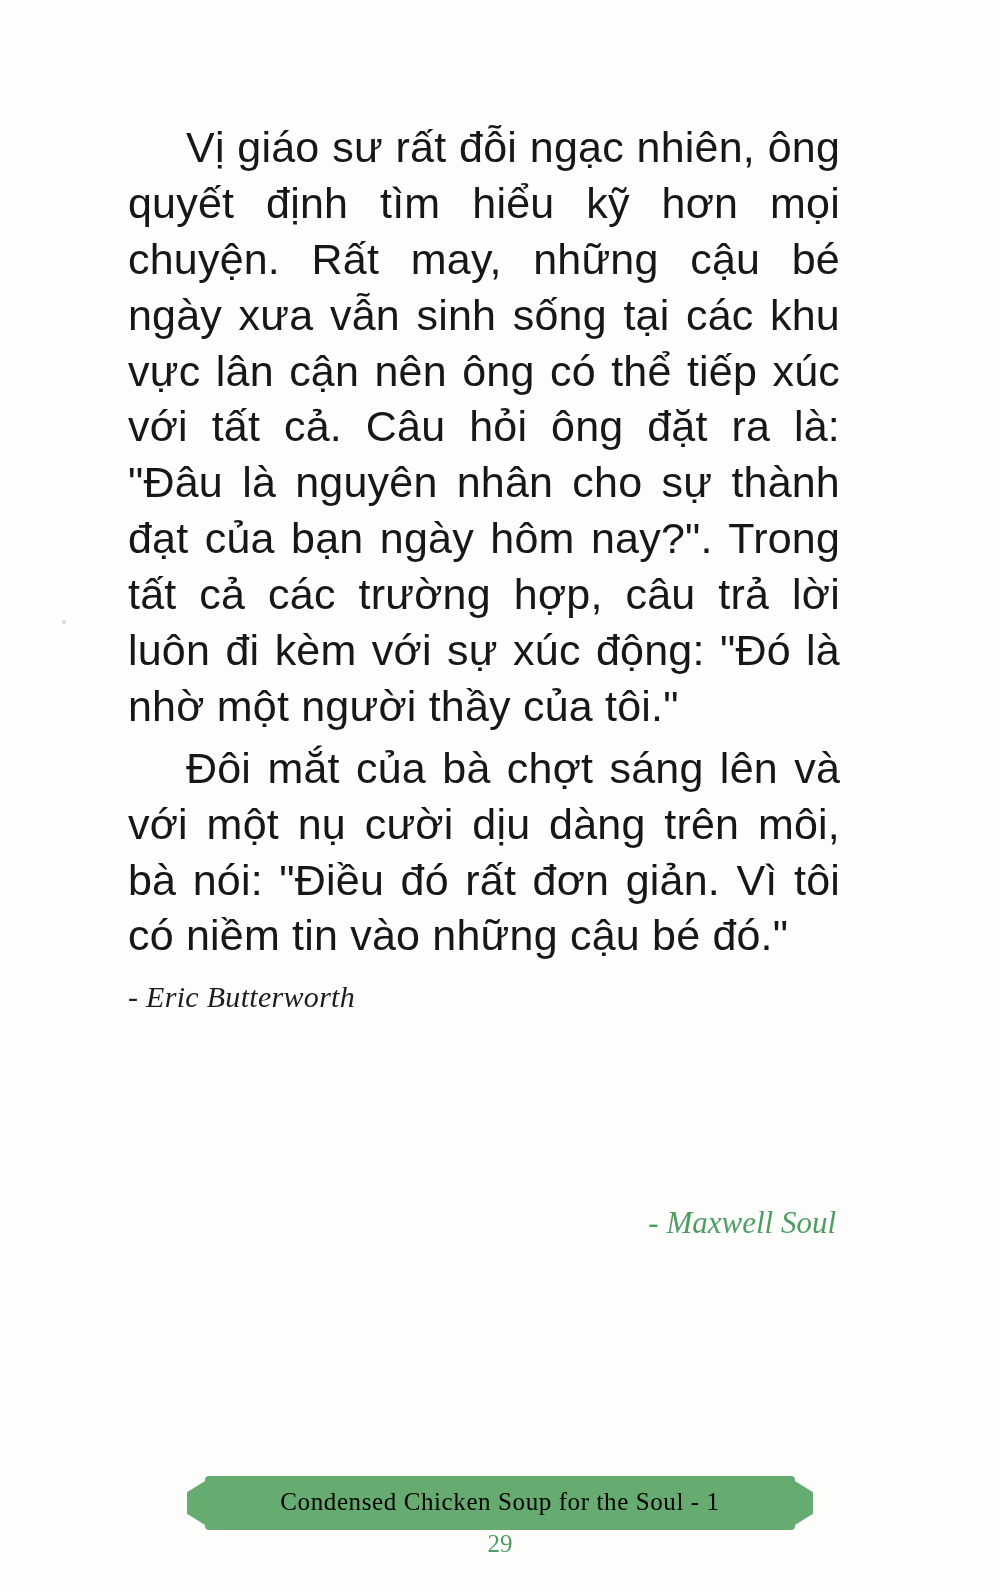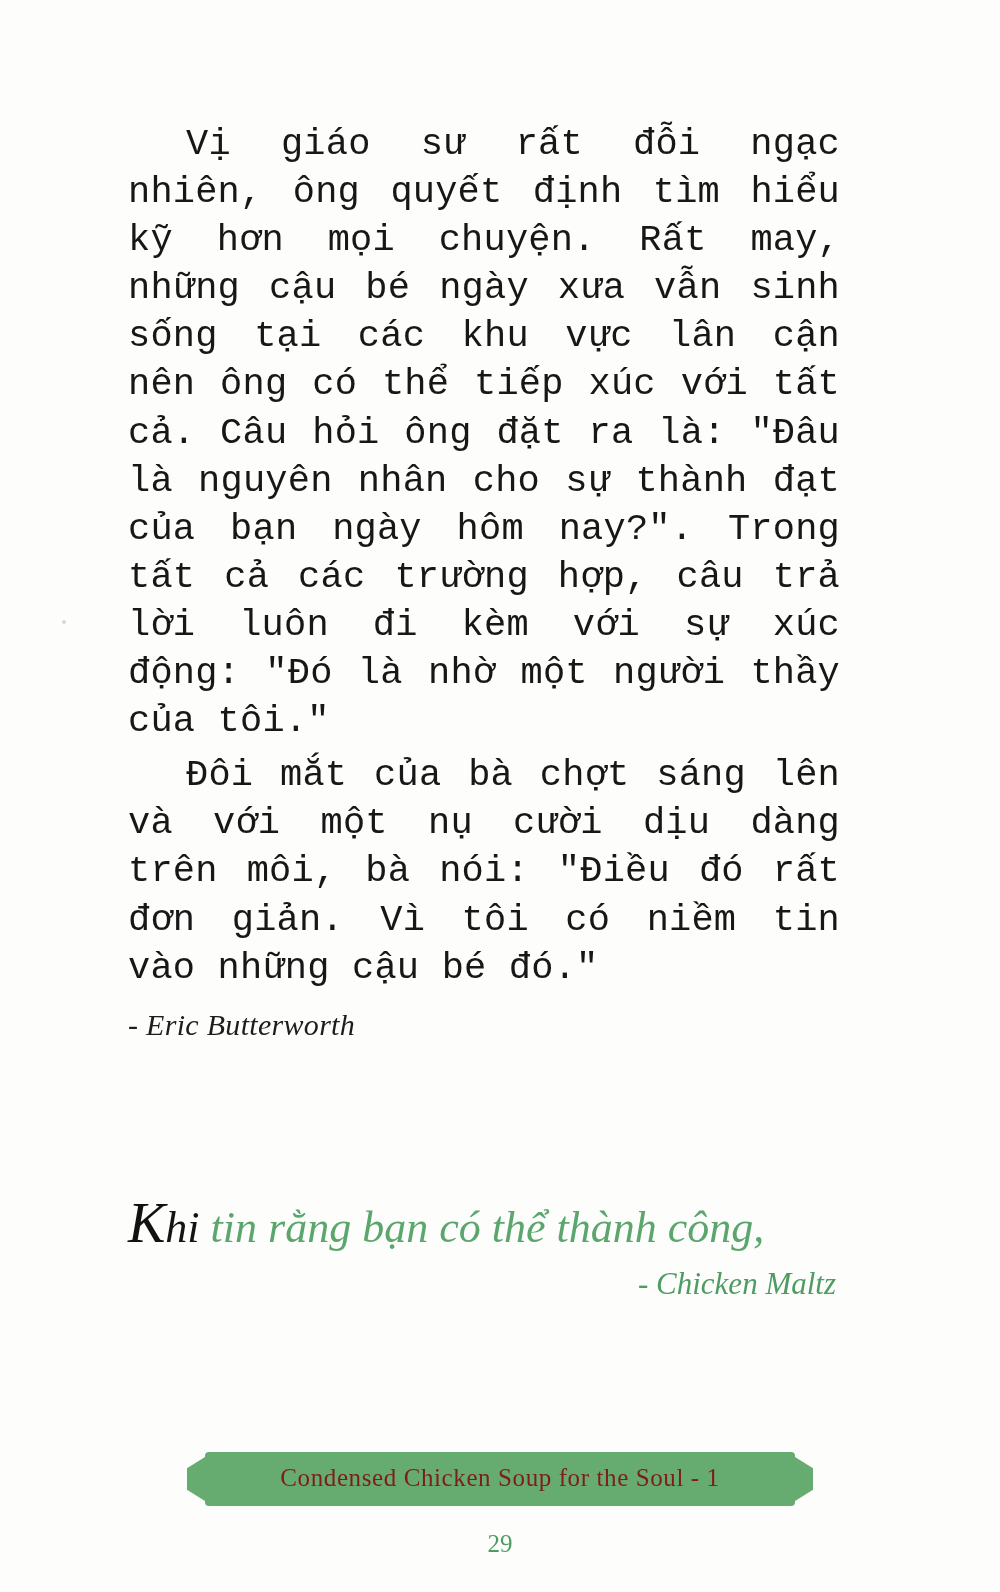--- a/index.html
+++ b/index.html
@@ -24,25 +24,25 @@
 
   .content {
     position: absolute;
     left: 128px;
     top: 120px;
     width: 712px;
   }
 
   p.body-para {
     margin: 0 0 6px 0;
-    font-size: 37px;
+    font-size: 43px;
     line-height: 1.30;
     text-align: justify;
     text-indent: 58px;
-    font-family: Liberation Mono, monospace;
+    font-family: Liberation Sans, sans-serif;
     letter-spacing: 0.2px;
     color: #171717;
   }
 
   p.body-para.last {
     margin-bottom: 16px;
   }
 
   .attribution {
     margin-top: 14px;
@@ -100,21 +100,21 @@
     position: absolute;
     left: 0;
     right: 0;
     bottom: 34px;
     text-align: center;
   }
 
   .footer-banner {
     display: inline-block;
     background: #66ab6f;
-    color: #7f1d1d;
+    color: #000000;
     font-family: "Liberation Serif", serif;
     font-size: 25px;
     letter-spacing: 0.6px;
     padding: 12px 58px 14px 58px;
     border-radius: 4px;
     position: relative;
     min-width: 590px;
     box-sizing: border-box;
     margin-top: 34px;
   }
@@ -131,21 +131,21 @@
   .footer-banner::before {
     left: -18px;
     clip-path: polygon(100% 0, 100% 100%, 0 70%, 0 30%);
   }
   .footer-banner::after {
     right: -18px;
     clip-path: polygon(0 0, 0 100%, 100% 70%, 100% 30%);
   }
 
   .page-number {
-    margin-top: 24px;
+    margin-top: 0;
     font-size: 25px;
     color: #4e9c62;
     font-family: "Liberation Serif", serif;
   }
 
   .margin-speck {
     position: absolute;
     left: 62px;
     top: 620px;
     width: 4px;
@@ -161,22 +161,21 @@
 
   <div class="margin-speck"></div>
 
   <div class="content">
     <p class="body-para">Vị giáo sư rất đỗi ngạc nhiên, ông quyết định tìm hiểu kỹ hơn mọi chuyện. Rất may, những cậu bé ngày xưa vẫn sinh sống tại các khu vực lân cận nên ông có thể tiếp xúc với tất cả. Câu hỏi ông đặt ra là: "Đâu là nguyên nhân cho sự thành đạt của bạn ngày hôm nay?". Trong tất cả các trường hợp, câu trả lời luôn đi kèm với sự xúc động: "Đó là nhờ một người thầy của tôi."</p>
     <p class="body-para last">Đôi mắt của bà chợt sáng lên và với một nụ cười dịu dàng trên môi, bà nói: "Điều đó rất đơn giản. Vì tôi có niềm tin vào những cậu bé đó."</p>
     <div class="attribution">- Eric Butterworth</div>
   </div>
 
   <div class="quote-block">
-    <div class="quote-line"><span class="dropcap">K</span><span class="dark">hi</span><span class="green"> tin rằng bạn có thể thành công,</span></div>
-    <div class="quote-attribution">- Chicken Maltz</div>
+    <div class="quote-attribution">- Maxwell Soul</div>
   </div>
 
   <div class="footer">
     <div class="footer-banner">Condensed Chicken Soup for the Soul - 1</div>
     <div class="page-number">29</div>
   </div>
 
 </div>
 
 </body></html>

